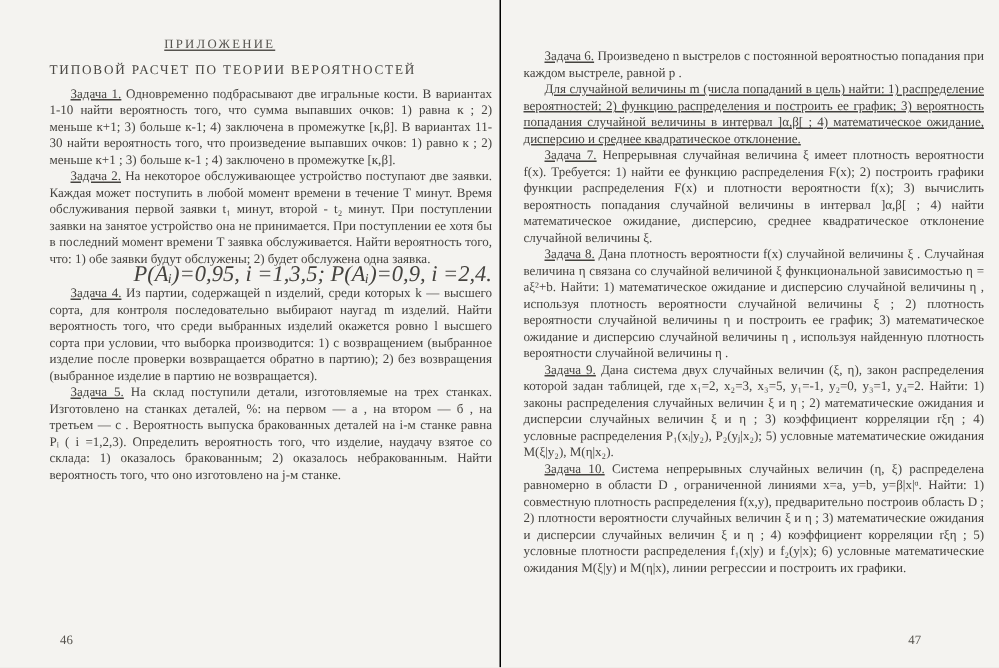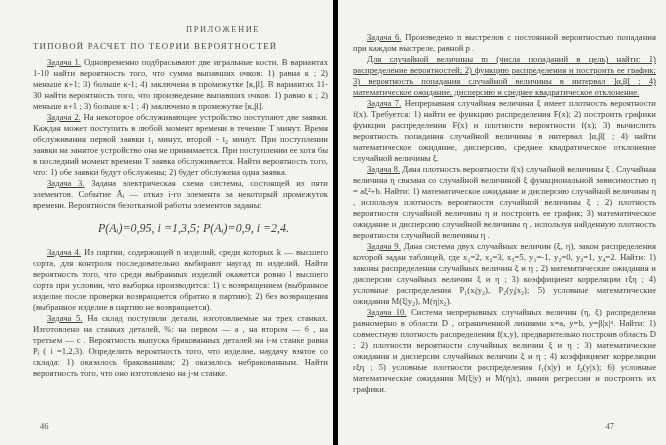--- a/index.html
+++ b/index.html
@@ -14,53 +14,54 @@
   }
   .page {
     position: absolute;
     top: 0;
     height: 445px;
     box-sizing: border-box;
     background: #f4f3f0;
   }
   #page-left  { left: 0;   width: 333px; padding: 24px 5px 0 33px; }
   #page-right { left: 333px; width: 333px; padding: 32px 10px 0 15px;
-                border-left: 5px solid #000000; }
+                border-left: 1px solid #000000; }
   .running-header {
-    text-align: right;
+    text-align: center;
     padding-right: 68px;
     font-size: 8.5px;
     letter-spacing: 1.5px;
     color: #55534e;
     margin-bottom: 7px;
+    text-decoration: underline;
   }
   .doc-title {
     text-align: left;
     font-size: 8.8px;
     letter-spacing: 1.2px;
     color: #4a4843;
     margin-bottom: 6px;
     white-space: nowrap;
   }
   .prob {
     margin: 0;
     font-size: 8.7px;
     line-height: 11px;
     text-align: justify;
     text-indent: 14px;
   }
   .prob-cont { text-indent: 14px; text-decoration: underline; }
   .prob-label { text-decoration: underline; }
   .formula {
-    margin: 12px;
-    font-size: 12px;
+    margin: 0;
+    font-size: 15px;
     line-height: 11.5px;
     padding-left: 26px;
     font-style: italic;
-    text-align: center;
+    text-align: right;
     text-indent: 0;
   }
   .page-number {
     position: absolute;
     bottom: 14px;
     font-size: 8.5px;
     color: #55534e;
   }
   #page-left .page-number  { left: 40px; }
   #page-right .page-number { right: 52px; }
@@ -71,21 +72,20 @@
 <div id="spread">
 
   <div id="page-left" class="page">
     <div class="running-header">ПРИЛОЖЕНИЕ</div>
     <div class="doc-title">ТИПОВОЙ РАСЧЕТ ПО ТЕОРИИ ВЕРОЯТНОСТЕЙ</div>
 
     <p class="prob"><span class="prob-label">Задача 1.</span> <span>Одновременно подбрасывают две игральные кости. В вариантах 1-10 найти вероятность того, что сумма выпавших очков: 1) равна к ; 2) меньше к+1; 3) больше к-1; 4) заключена в промежутке [к,β]. В вариантах 11-30 найти вероятность того, что произведение выпавших очков: 1) равно к ; 2) меньше к+1 ; 3) больше к-1 ; 4) заключено в промежутке [к,β].</span></p>
 
     <p class="prob"><span class="prob-label">Задача 2.</span> <span>На некоторое обслуживающее устройство поступают две заявки. Каждая может поступить в любой момент времени в течение T минут. Время обслуживания первой заявки t₁ минут, второй - t₂ минут. При поступлении заявки на занятое устройство она не принимается. При поступлении ее хотя бы в последний момент времени T заявка обслуживается. Найти вероятность того, что: 1) обе заявки будут обслужены; 2) будет обслужена одна заявка.</span></p>
 
-    <p class="prob"><span class="prob-label">Задача 3.</span> <span>Задана электрическая схема системы, состоящей из пяти элементов. Событие Āᵢ — отказ i-го элемента за некоторый промежуток времени. Вероятности безотказной работы элементов заданы:</span></p>
     <p class="formula">P(Aᵢ)=0,95,   i =1,3,5;   P(Aᵢ)=0,9,   i =2,4.</p>
 
     <p class="prob"><span class="prob-label">Задача 4.</span> <span>Из партии, содержащей n изделий, среди которых k — высшего сорта, для контроля последовательно выбирают наугад m изделий. Найти вероятность того, что среди выбранных изделий окажется ровно l высшего сорта при условии, что выборка производится: 1) с возвращением (выбранное изделие после проверки возвращается обратно в партию); 2) без возвращения (выбранное изделие в партию не возвращается).</span></p>
 
     <p class="prob"><span class="prob-label">Задача 5.</span> <span>На склад поступили детали, изготовляемые на трех станках. Изготовлено на станках деталей, %: на первом — a , на втором — б , на третьем — c . Вероятность выпуска бракованных деталей на i-м станке равна Pᵢ ( i =1,2,3). Определить вероятность того, что изделие, наудачу взятое со склада: 1) оказалось бракованным; 2) оказалось небракованным. Найти вероятность того, что оно изготовлено на j-м станке.</span></p>
 
     <div class="page-number">46</div>
   </div>
 
   <div id="page-right" class="page">

